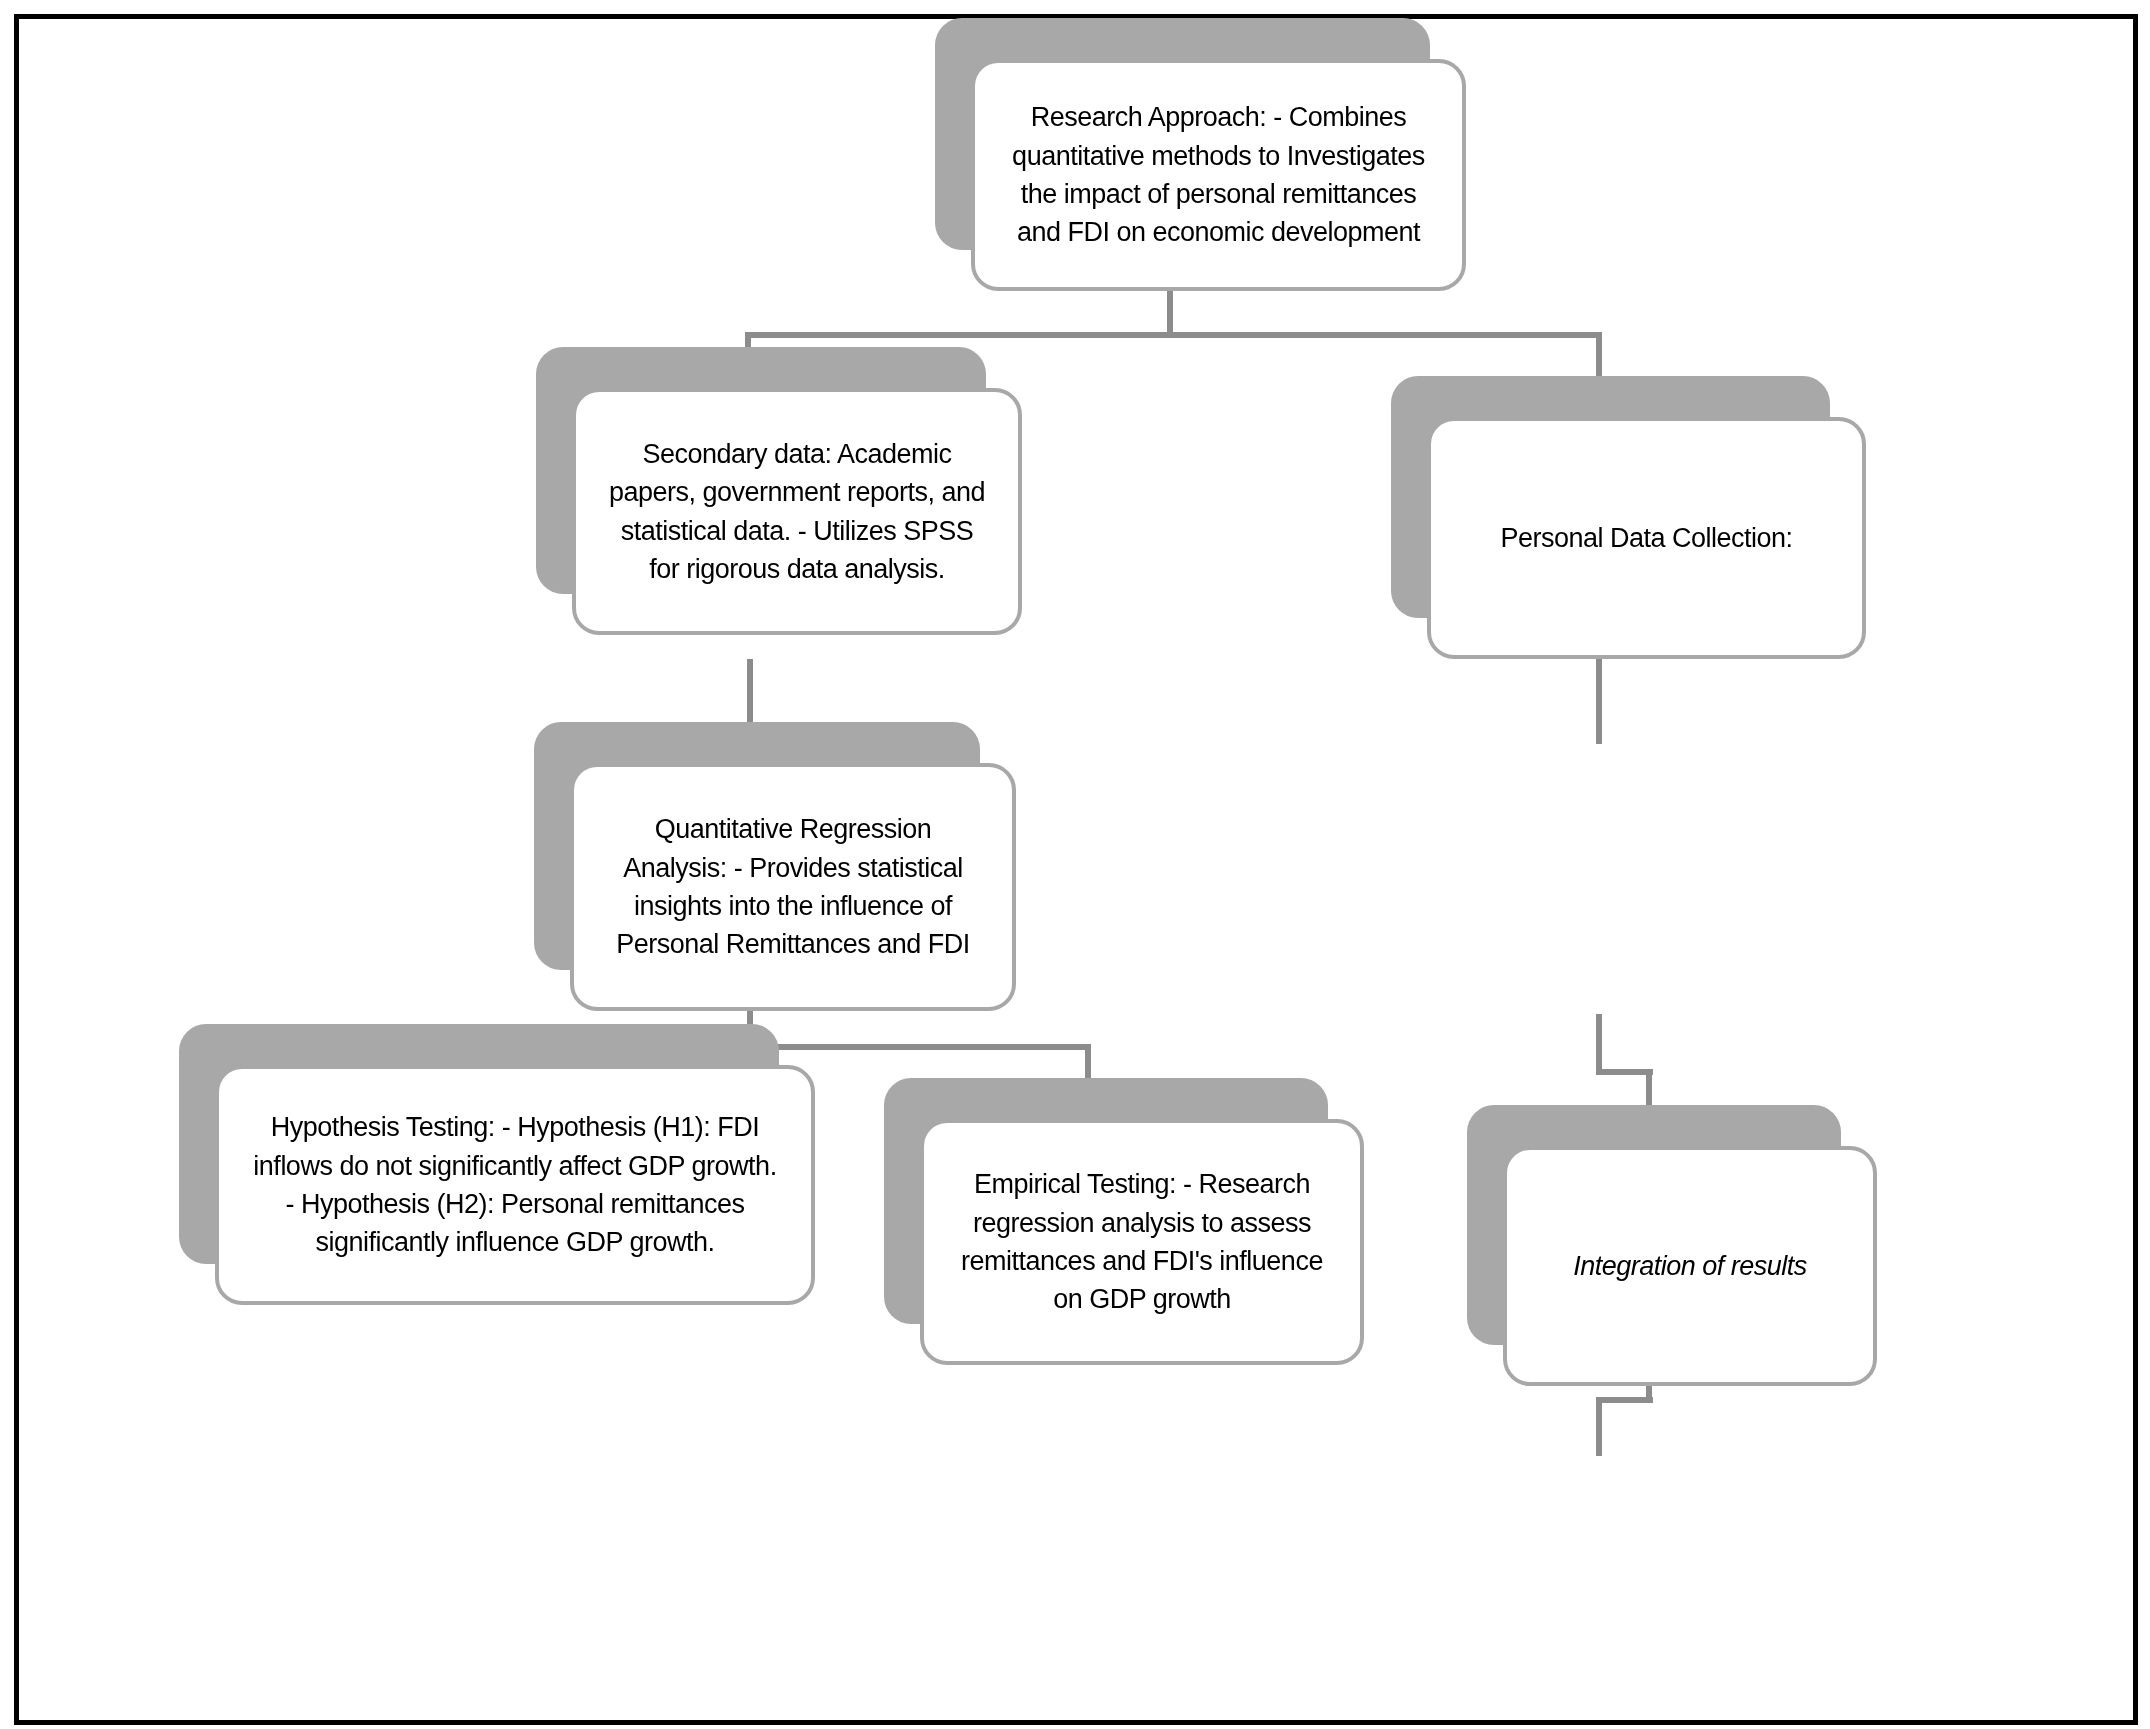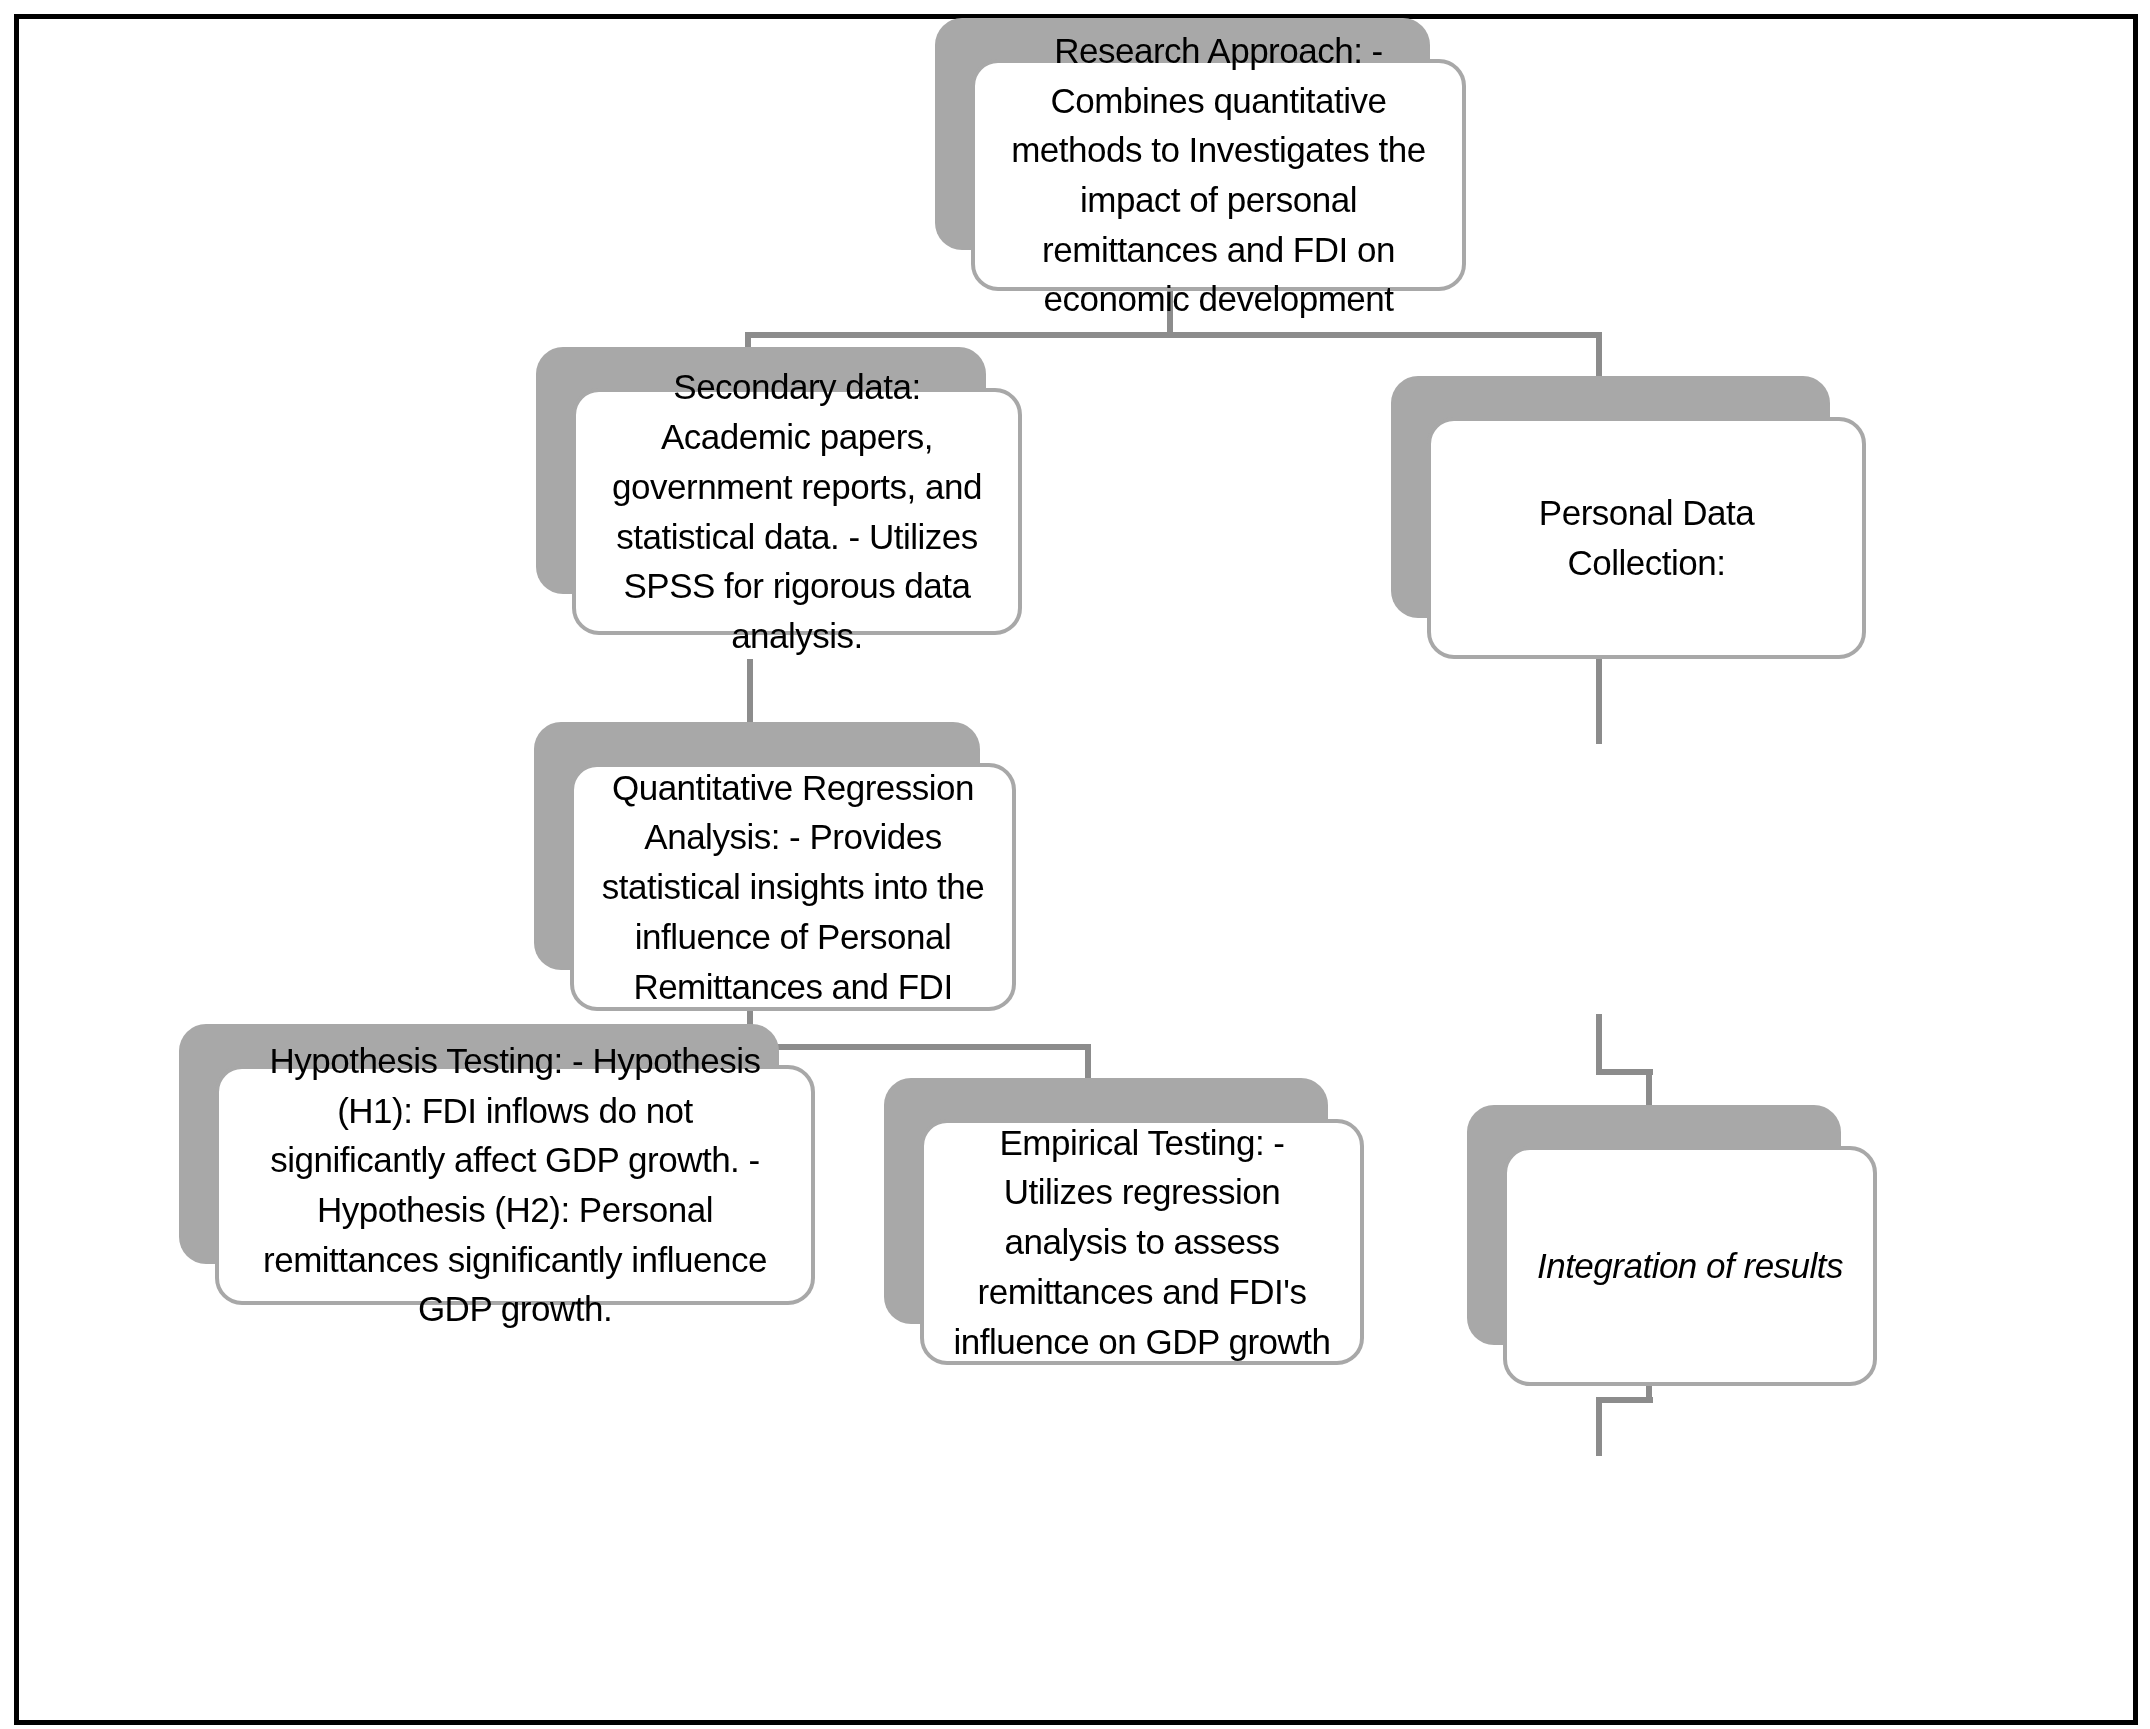--- a/index.html
+++ b/index.html
@@ -46,21 +46,21 @@
     border: 4.5px solid #a8a8a8;
     border-radius: 27px;
     box-sizing: border-box;
     display: flex;
     flex-direction: column;
     align-items: center;
     justify-content: center;
     z-index: 2;
     text-align: center;
     color: #000000;
-    font-size: 35px;
+    font-size: 27px;
     line-height: 1.42;
     letter-spacing: -0.5px;
     padding: 15px 27px;
   }
   .node .box p { margin: 0; }
   .node .box p + p { margin-top: 11px; }
 
   
   #n-research   { left: 971px; top: 59px;  width: 495px;  height: 232px; }
   #n-l2left     { left: 572px; top: 388px;  width: 450px;  height: 247px; }
@@ -146,21 +146,21 @@
   <div class="node" id="n-hypothesis">
     <div class="shadow"></div>
     <div class="box">
       <p>Hypothesis Testing: - Hypothesis (H1): FDI inflows do not significantly affect GDP growth. - Hypothesis (H2): Personal remittances significantly influence GDP growth.</p>
     </div>
   </div>
 
   <div class="node" id="n-empirical">
     <div class="shadow"></div>
     <div class="box">
-      <p>Empirical Testing: - Utilizes regression analysis to assess remittances and FDI's influence on GDP growth</p>
+      <p>Empirical Testing: - Research regression analysis to assess remittances and FDI's influence on GDP growth</p>
     </div>
   </div>
 
   <div class="node" id="n-integration">
     <div class="shadow"></div>
     <div class="box">
       <p>Integration of results</p>
     </div>
   </div>
 

